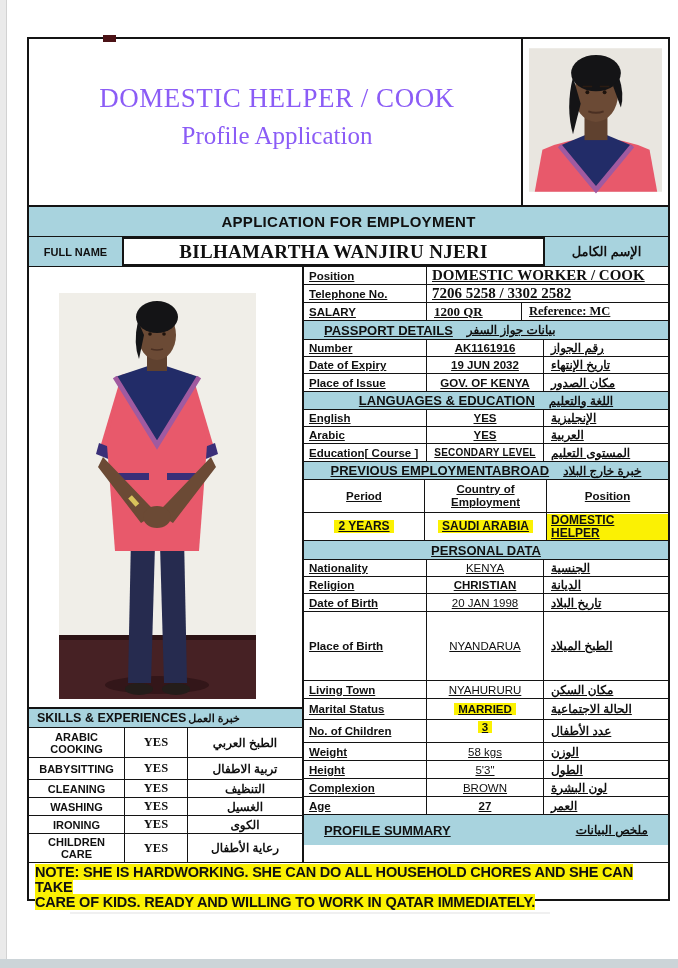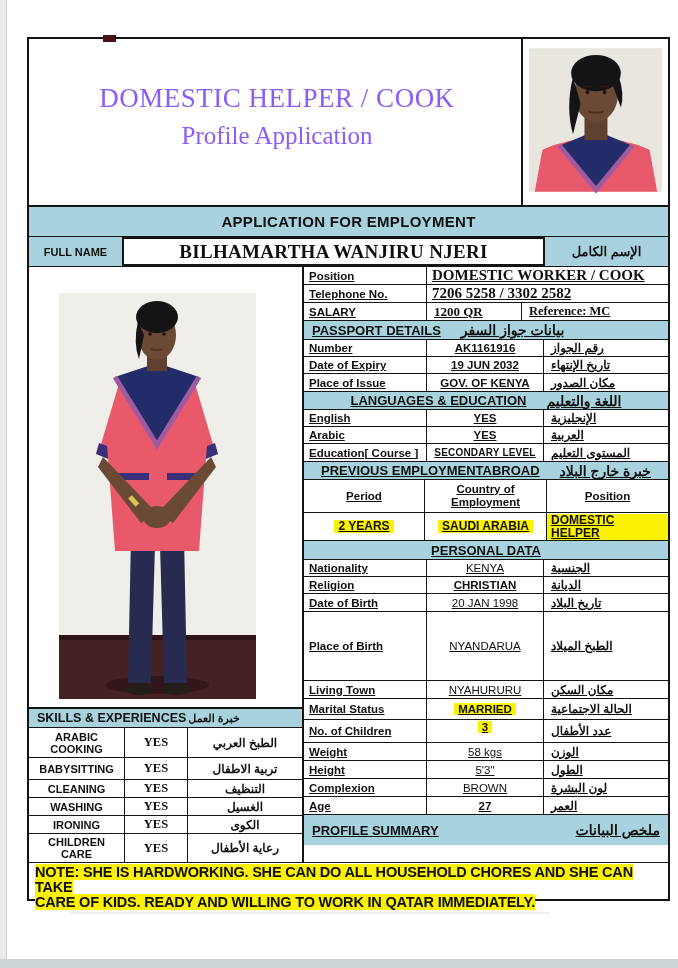--- a/index.html
+++ b/index.html
@@ -70,23 +70,23 @@
   .arc { flex:1; display:flex; align-items:center; justify-content:flex-end; padding:0 7px;
          font-weight:bold; font-size:12px; direction:rtl; }
   .val-wide { flex:1; display:flex; align-items:center; padding:0 5px;
               font-family:"Liberation Serif", serif; font-weight:bold; font-size:15px; }
   .val-sal { width:95px; border-right:1px solid #141414; display:flex; align-items:center; padding:0 7px;
              font-family:"Liberation Serif", serif; font-weight:bold; font-size:13px; }
   .ref { flex:1; display:flex; align-items:center; padding:0 7px;
          font-family:"Liberation Serif", serif; font-weight:bold; font-size:12.5px; }
 
   .sec { background:#a8d3de; border-bottom:1px solid #141414; display:flex; align-items:center;
-         font-weight:bold; font-size:13px; flex:none; padding:0 8px; }
+         font-weight:bold; font-size:13px; flex:none; padding:0 20px; }
   .sec.center { justify-content:center; }
-  .sec .ar-inline { font-size:14px; direction:rtl; margin-left:20px; }
+  .sec .ar-inline { font-size:12px; direction:rtl; margin-left:14px; }
   .sec.split { justify-content:space-between; }
 
   .pe-head { font-weight:bold; font-size:11.5px; text-align:center; line-height:13px; }
   .pe-col { width:121px; border-right:1px solid #141414; display:flex; align-items:center; justify-content:center; }
   .pe-col:last-child { border-right:0; flex:1; }
   .b { font-weight:bold; }
   .small { font-size:10px; letter-spacing:0.2px; }
   .hl { background:#fbf103; padding:0 4px; font-weight:bold; }
   .pe-val { font-size:12px; line-height:13px; }
 

